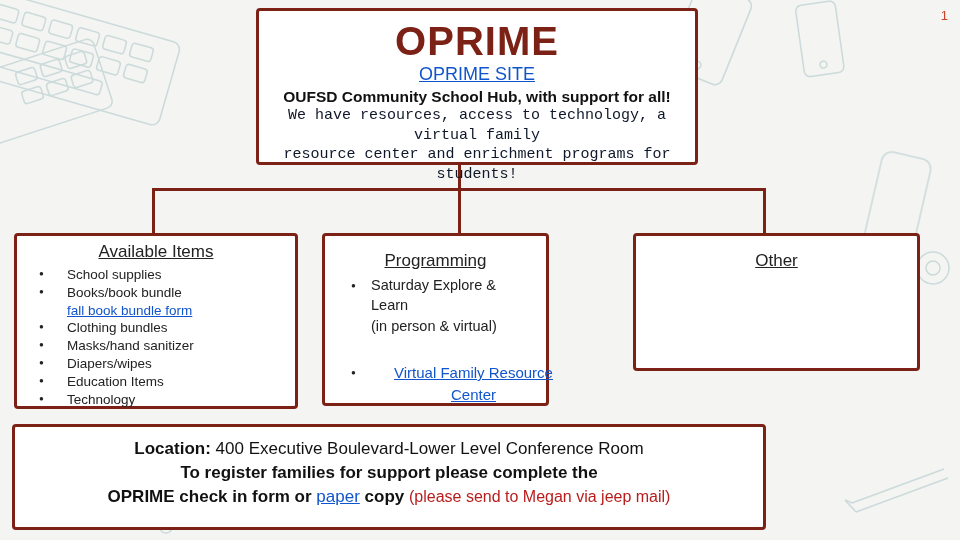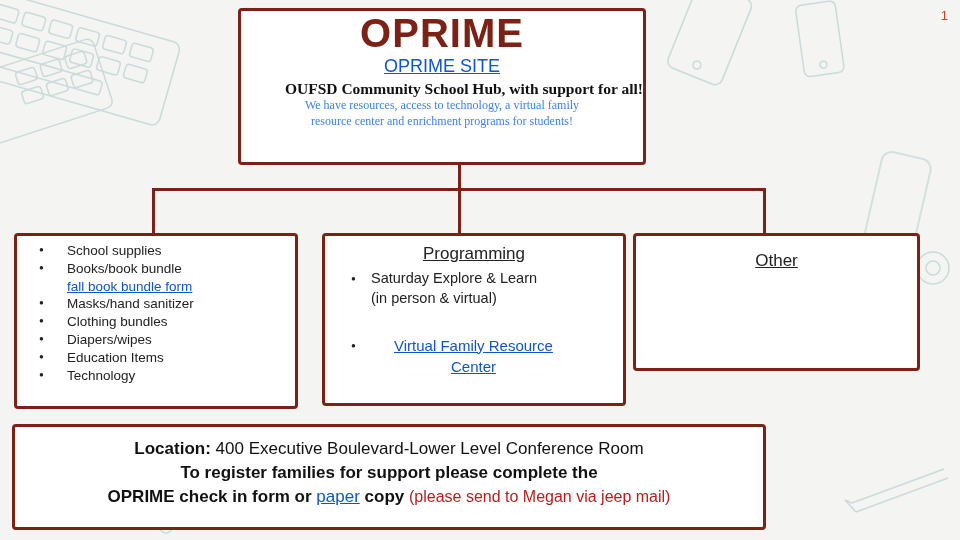--- a/index.html
+++ b/index.html
@@ -8,38 +8,38 @@
   .slide { position:relative; width:960px; height:540px; background:#f4f4f2; overflow:hidden; }
 
   .doodles { position:absolute; left:0; top:0; width:960px; height:540px; }
 
   .page-number { position:absolute; top:8px; right:12px; color:#cc4125; font-size:13px; }
 
   .box { position:absolute; background:#ffffff; border:3px solid #7b2115; border-radius:4px; }
   .connector { position:absolute; background:#7b2115; }
 
   
-  .header-box { left:238px; top:8px; width:408px; height:157px; text-align:center; }
+  .header-box { left:256px; top:8px; width:442px; height:157px; text-align:center; padding-top:8px; }
   .slide-title { font-size:40px; font-weight:600; color:#7b2115; letter-spacing:1px; line-height:1.1; }
   .link { color:#1155cc; font-weight:400; text-decoration:underline; cursor:pointer; }
   .site-link { display:inline-block; font-size:18px; margin-top:1px; }
-  .tagline { font-family:Liberation Serif, serif; font-size:15.5px; font-weight:700; color:#111; margin-top:3px;text-align:right; }
-  .desc { font-family:Liberation Serif, serif; font-size:12px; color:#3b82f6; line-height:1.3; }
+  .tagline { font-family:Liberation Sans, sans-serif; font-size:15.5px; font-weight:700; color:#111; margin-top:3px; }
+  .desc { font-family:Liberation Mono, monospace; font-size:15px; color:#0f172a; line-height:1.3; }
 
   
   .conn-top-v   { left:458px; top:165px; width:3px;  height:25px; }
   .conn-h       { left:152px; top:188px; width:614px; height:3px; }
   .conn-left-v  { left:152px; top:188px; width:3px;  height:45px; }
   .conn-mid-v   { left:458px; top:188px; width:3px;  height:45px; }
   .conn-right-v { left:763px; top:188px; width:3px;  height:45px; }
 
   
   .col-box { top:233px; padding:6px 8px; }
   .box1 { left:14px;  width:284px; height:176px; }
-  .box2 { left:322px; width:304px; height:173px; padding:8px 10px; }
+  .box2 { left:322px; width:227px; height:173px; padding:15px 10px; }
   .box3 { left:633px; width:287px; height:138px; padding:15px 10px; }
   .col-heading { text-align:center; font-size:17px; color:#222; text-decoration:underline; margin-bottom:4px; }
 
   .items { list-style:none; color:#222; }
   .items li { position:relative; }
   .items li::before { content:"\25CF"; position:absolute; font-size:8px; color:#222; }
 
   .box1 .items { font-size:13.5px; line-height:1.32; }
   .box1 .items li { padding-left:42px; }
   .box1 .items li::before { left:14px; top:3px; }
@@ -156,26 +156,27 @@
 
   <div class="box header-box">
     <div class="slide-title">OPRIME</div>
     <a class="link site-link">OPRIME SITE</a>
     <div class="tagline">OUFSD Community School Hub, with support for all!</div>
     <div class="desc">We have resources, access to technology,  a virtual family</div>
     <div class="desc">resource center  and enrichment programs for students!</div>
   </div>
 
   <div class="box col-box box1">
+    <div class="col-heading">Available Items</div>
     <ul class="items">
       <li><span>School supplies</span></li>
       <li><span>Books/book bundle</span></li>
       <li class="no-bullet"><a class="link small-link">fall book bundle form</a></li>
+      <li><span>Clothing bundles</span></li>
       <li><span>Masks/hand sanitizer</span></li>
-      <li><span>Clothing bundles</span></li>
       <li><span>Diapers/wipes</span></li>
       <li><span>Education Items</span></li>
       <li><span>Technology</span></li>
     </ul>
   </div>
 
   <div class="box col-box box2">
     <div class="col-heading">Programming</div>
     <ul class="items">
       <li>

